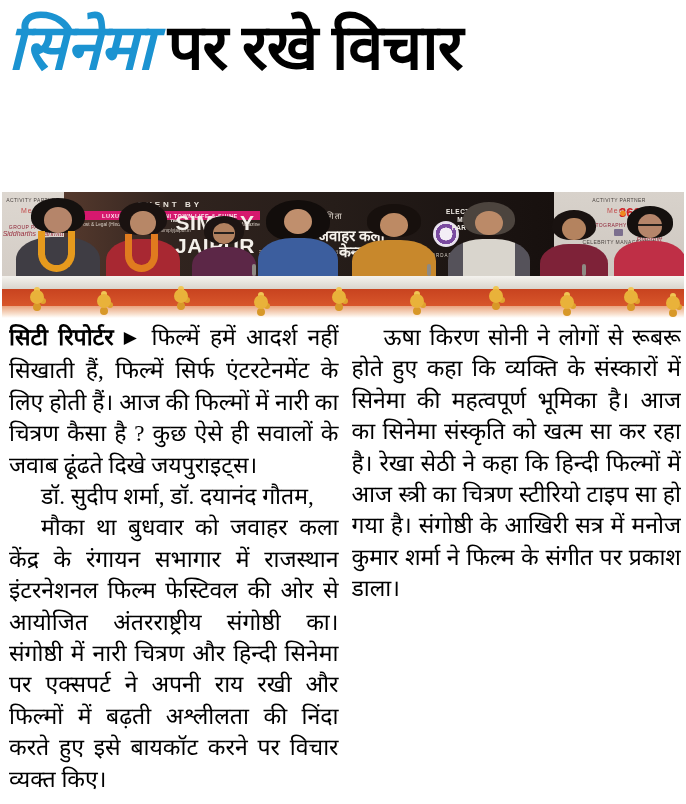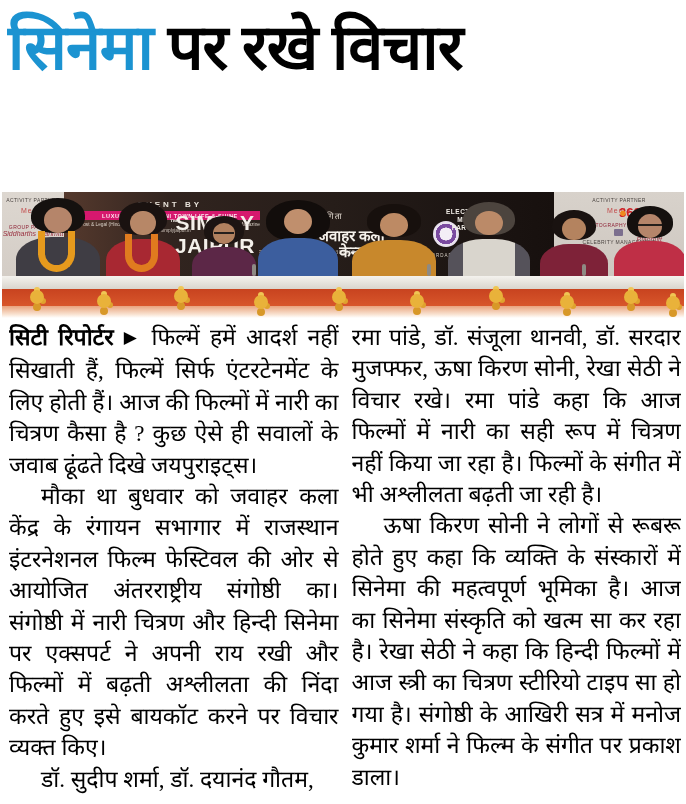--- a/index.html
+++ b/index.html
@@ -2,21 +2,21 @@
 <html style="--accent: #1b93d1; --headline-color: #000000; --table-red: #c8431f; --garland-yellow: #e9b23a;"><head>
 <meta charset="utf-8">
 <style>
   html,body{margin:0;padding:0;background:#ffffff;}
   .page{position:relative;width:686px;height:804px;background:#fff;overflow:hidden;
         font-family:"Liberation Serif","DejaVu Serif",serif;color:#000;}
 
   
   .headline{padding:2px 8px 0 8px;font-weight:bold;font-size:63px;line-height:92px;
             letter-spacing:-1px;color:var(--headline-color,#000);white-space:nowrap;}
-  .hl-blue{color:var(--accent,#1b93d1);}
+  .hl-blue{color:var(--accent,#1b93d1);font-style:italic;}
 
   
   .photo{position:absolute;left:2px;top:192px;width:682px;height:126px;overflow:hidden;background:#241b18;}
   .photo *{position:absolute;box-sizing:border-box;}
   .side-panel{top:0;height:100%;background:linear-gradient(180deg,#ddd7d0,#cfc8c1);z-index:0;}
   .side-left{left:0;width:62px;}
   .side-right{left:552px;width:130px;background:linear-gradient(180deg,#d8d2cb,#c9c2bb);}
   .banner{left:62px;top:0;width:490px;height:100%;
           background:linear-gradient(90deg,#55392d 0%,#31241f 22%,#261d19 55%,#1b1412 85%,#17100e 100%);z-index:0;}
 
@@ -207,22 +207,21 @@
     <div class="marigold" style="left:408px;top:102px;"></div>
     <div class="marigold" style="left:487px;top:97px;"></div>
     <div class="marigold" style="left:558px;top:103px;"></div>
     <div class="marigold" style="left:622px;top:98px;"></div>
     <div class="marigold" style="left:664px;top:104px;"></div>
   </div>
 
   <div class="article">
     <div class="col">
       <p><span class="byline">सिटी रिपोर्टर</span> <span class="arrow">▶</span> <span>फिल्में हमें आदर्श नहीं सिखाती हैं, फिल्में सिर्फ एंटरटेनमेंट के लिए होती हैं। आज की फिल्मों में नारी का चित्रण कैसा है ? कुछ ऐसे ही सवालों के जवाब ढूंढते दिखे जयपुराइट्स।</span></p>
+      <p class="indent">डॉ. सुदीप शर्मा, डॉ. दयानंद गौतम,</p>
       <p class="indent">मौका था बुधवार को जवाहर कला केंद्र के रंगायन सभागार में राजस्थान इंटरनेशनल फिल्म फेस्टिवल की ओर से आयोजित अंतरराष्ट्रीय संगोष्ठी का। संगोष्ठी में नारी चित्रण और हिन्दी सिनेमा पर एक्सपर्ट ने अपनी राय रखी और फिल्मों में बढ़ती अश्लीलता की निंदा करते हुए इसे बायकॉट करने पर विचार व्यक्त किए।</p>
-      <p class="indent">डॉ. सुदीप शर्मा, डॉ. दयानंद गौतम,</p>
     </div>
     <div class="col">
-      <p>रमा पांडे, डॉ. संजूला थानवी, डॉ. सरदार मुजफ्फर, ऊषा किरण सोनी, रेखा सेठी ने विचार रखे। रमा पांडे  कहा कि आज फिल्मों में नारी का सही रूप में चित्रण नहीं किया जा रहा है। फिल्मों के संगीत में भी अश्लीलता बढ़ती जा रही है।</p>
       <p class="indent">ऊषा किरण सोनी  ने लोगों से रूबरू होते हुए कहा कि व्यक्ति के संस्कारों में सिनेमा की महत्वपूर्ण  भूमिका है। आज का सिनेमा संस्कृति को खत्म सा कर रहा है। रेखा सेठी ने कहा कि हिन्दी फिल्मों में  आज स्त्री का चित्रण स्टीरियो टाइप सा हो गया  है। संगोष्ठी के आखिरी सत्र में मनोज कुमार शर्मा ने फिल्म के संगीत पर प्रकाश डाला।</p>
     </div>
   </div>
 
 </div>
 
 </body></html>

